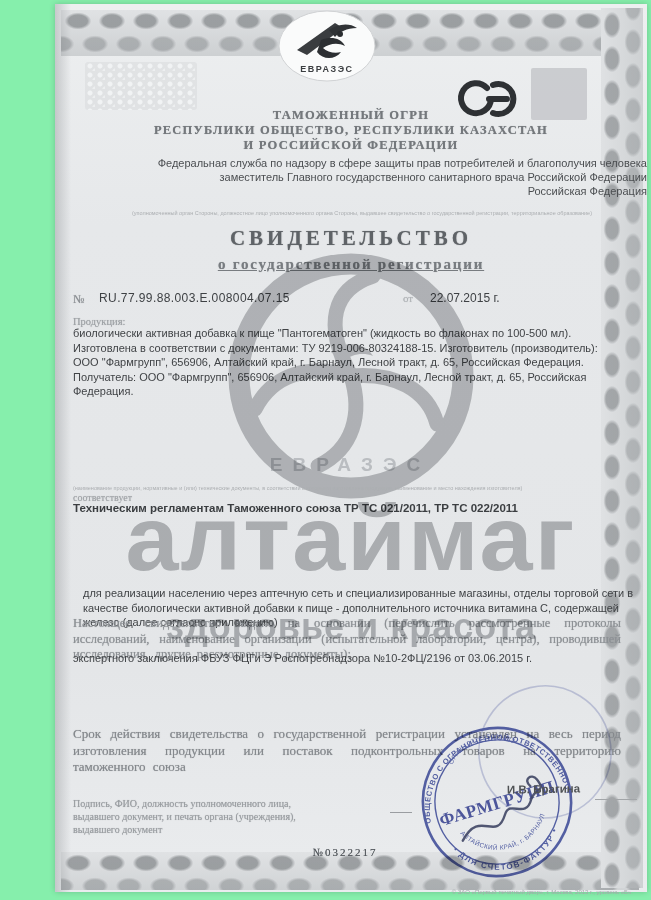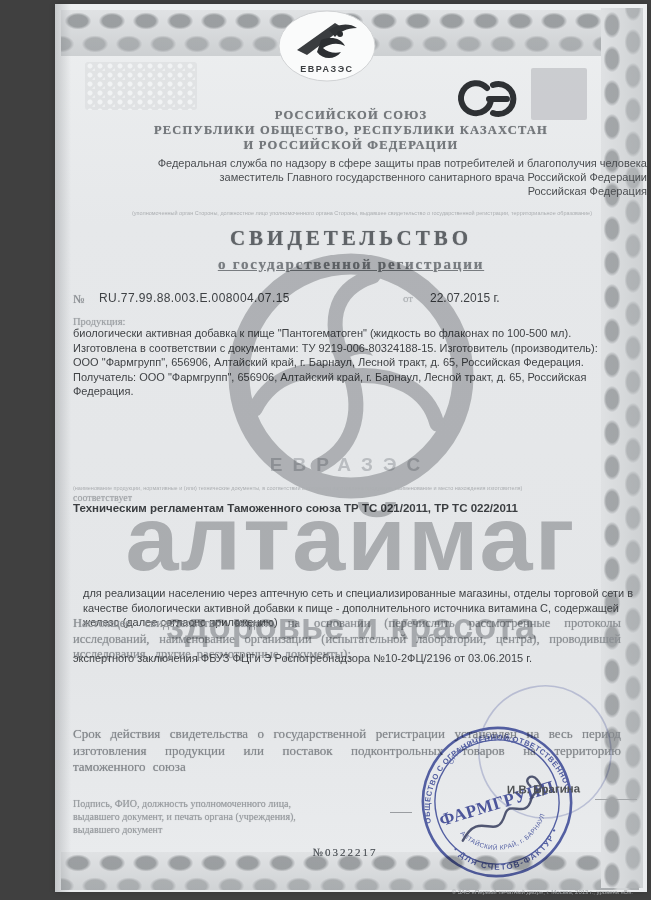--- a/index.html
+++ b/index.html
@@ -1,16 +1,16 @@
 <!DOCTYPE html>
 <html><head>
 <meta charset="utf-8">
 <style>
   html,body{margin:0;padding:0;background:#fafafa;}
-  #canvas{position:relative;width:651px;height:900px;overflow:hidden;background:#404040;
+  #canvas{position:relative;width:651px;height:900px;overflow:hidden;background:#86efac;
           font-family:"Liberation Sans",sans-serif;}
   .abs{position:absolute;}
   
   #paper{left:55px;top:4px;width:592px;height:888px;
          background:linear-gradient(180deg,#edeff0,#e6e8ea 25%,#e4e6e8 75%,#eaecee);
          box-shadow:0 0 6px rgba(0,0,0,.18);}
   #paper .left-shade{left:0;top:0;bottom:0;width:16px;z-index:5;pointer-events:none;
          background:linear-gradient(90deg,rgba(110,114,118,.30),rgba(110,114,118,0));}
   
   .band-h{height:46px;background-color:#d6d8da;
@@ -69,21 +69,21 @@
     </div>
 
     <div class="abs" style="left:400px;top:70px;width:66px;height:50px;">
       <svg width="66" height="50" viewBox="0 0 66 50">
         <path d="M 36,25 A 15,15 0 1 1 32,14" fill="none" stroke="#2e3134" stroke-width="6" stroke-linecap="round"></path>
         <path d="M 38,11 A 15,15 0 1 1 38,39 M 34,25 L 52,25" fill="none" stroke="#2e3134" stroke-width="6" stroke-linecap="round"></path>
       </svg>
     </div>
     <div class="abs" style="left:476px;top:64px;width:56px;height:52px;background:#c5c7ca;opacity:.85;border-radius:2px;"></div>
 
-    <div class="abs union-line" style="top:104px;">РОССИЙСКОЙ СОЮЗ</div>
+    <div class="abs union-line" style="top:104px;">ТАМОЖЕННЫЙ ОГРН</div>
     <div class="abs union-line" style="top:119px;">РЕСПУБЛИКИ ОБЩЕСТВО, РЕСПУБЛИКИ КАЗАХСТАН</div>
     <div class="abs union-line" style="top:134px;">И РОССИЙСКОЙ ФЕДЕРАЦИИ</div>
     <div class="abs auth-line" style="top:152px;">Федеральная служба по надзору в сфере защиты прав потребителей и благополучия человека</div>
     <div class="abs auth-line" style="top:166px;">заместитель Главного государственного санитарного врача Российской Федерации</div>
     <div class="abs auth-line" style="top:180px;">Российская Федерация</div>
     <div class="abs micro" style="left:58px;right:36px;top:206px;text-align:center;">(уполномоченный орган Стороны, должностное лицо уполномоченного органа Стороны, выдавшее свидетельство о государственной регистрации, территориальное образование)</div>
 
     <div class="abs serif" style="top:222px;width:100%;text-align:center;font-size:21px;font-weight:bold;
          letter-spacing:4px;color:#5f6367;text-shadow:0 0 1px rgba(95,99,103,.7);">СВИДЕТЕЛЬСТВО</div>
     <div class="abs serif" style="top:252px;width:100%;text-align:center;font-size:15px;font-weight:bold;

